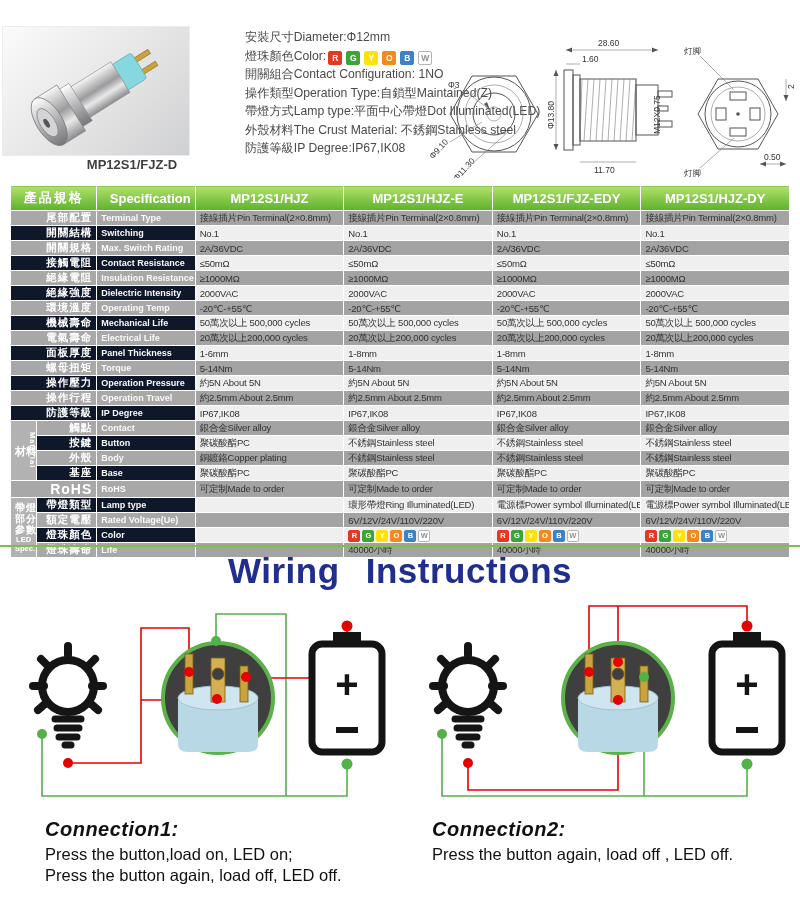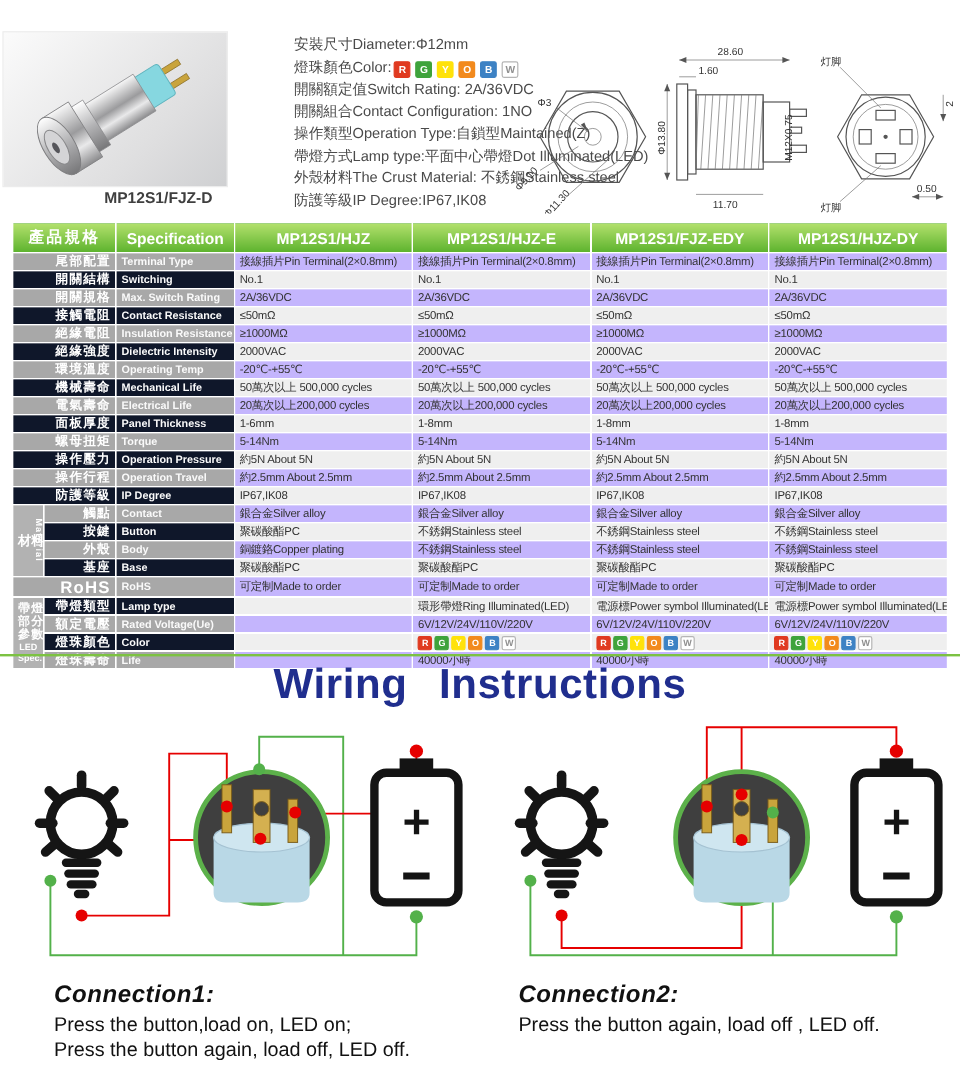--- a/index.html
+++ b/index.html
@@ -17,27 +17,27 @@
   .drawings{left:416px;top:2px;width:382px;height:176px;}
   .drawings text{font-size:8.5px;fill:#333;}
   .dln{stroke:#555;stroke-width:1;fill:none;}
   .dthin{stroke:#777;stroke-width:.6;fill:none;}
 
   
   table.spec{left:10px;top:185px;width:780px;position:absolute;border-collapse:collapse;table-layout:fixed;}
   table.spec th,table.spec td{border:1px solid #fff;padding:0 4px;height:14px;overflow:hidden;white-space:nowrap;}
   table.spec thead th{background:linear-gradient(#b2e06c,#5cb22d);color:#fff;font-size:13px;height:24px;font-weight:bold;}
   th.h-first{color:#3f3f3f;font-size:14px;letter-spacing:2px;}
-  th.h-spec{font-size:14px;}
+  th.h-spec{font-size:14px;text-align:right;}
   td.cn{color:#fff;font-weight:bold;font-size:10.5px;text-align:right;letter-spacing:1px;}
   td.en{color:#fafafa;font-weight:bold;font-size:9px;text-align:left;}
   td.v{font-size:9.5px;color:#333;text-align:left;letter-spacing:-0.2px;}
   tr.r-odd td.cn,tr.r-odd td.en{background:#a8a8a8;}
   tr.r-even td.cn,tr.r-even td.en{background:#0f172a;}
-  tr.r-odd td.v{background:#c4b5fd;}
+  tr.r-odd td.v{background:#a3a3a3;}
   tr.r-even td.v{background:#efefef;}
   td.gcell{background:#b2b2b2;color:#fff;font-weight:bold;text-align:center;vertical-align:middle;}
   .vcn{display:inline-block;width:13px;word-break:break-all;font-size:11px;line-height:12px;vertical-align:middle;}
   .ven{display:inline-block;writing-mode:vertical-rl;font-size:7.5px;letter-spacing:1px;vertical-align:middle;}
   .gl{font-size:10px;line-height:11px;letter-spacing:1px;}
   .gs{font-size:7.5px;line-height:9px;letter-spacing:0;}
   td.rohs{font-size:14px;letter-spacing:1px;}
   td.v .chip{width:10px;height:10px;line-height:10px;font-size:7.5px;margin:0 2px 0 0;}
 
   
@@ -83,21 +83,20 @@
       <ellipse cx="-56" cy="0" rx="7.5" ry="16" fill="#d4d4d6" stroke="#88888a" stroke-width=".8"></ellipse>
       <ellipse cx="-57" cy="0" rx="2.3" ry="5" fill="#55555a"></ellipse>
     </g>
   </svg>
 </div>
 <div class="abs caption">MP12S1/FJZ-D</div>
 
 <div class="abs info">
   <div>安裝尺寸Diameter:Φ12mm</div>
   <div><span>燈珠顏色Color:</span><span><span class="chip" style="background: rgb(224, 58, 32); color: rgb(255, 255, 255); border: 1px solid rgb(224, 58, 32);">R</span><span class="chip" style="background: rgb(63, 163, 60); color: rgb(255, 255, 255); border: 1px solid rgb(63, 163, 60);">G</span><span class="chip" style="background: rgb(255, 226, 10); color: rgb(255, 255, 255); border: 1px solid rgb(255, 226, 10);">Y</span><span class="chip" style="background: rgb(242, 138, 29); color: rgb(255, 255, 255); border: 1px solid rgb(242, 138, 29);">O</span><span class="chip" style="background: rgb(61, 130, 196); color: rgb(255, 255, 255); border: 1px solid rgb(61, 130, 196);">B</span><span class="chip" style="background: rgb(255, 255, 255); color: rgb(144, 144, 144); border: 1px solid rgb(181, 181, 181);">W</span></span></div>
-  <div>開關額定值Switch Rating: 2A/36VDC</div>
   <div>開關組合Contact Configuration: 1NO</div>
   <div>操作類型Operation Type:自鎖型Maintained(Z)</div>
   <div>帶燈方式Lamp type:平面中心帶燈Dot Illuminated(LED)</div>
   <div>外殼材料The Crust Material: 不銹鋼Stainless steel</div>
   <div>防護等級IP Degree:IP67,IK08</div>
 </div>
 
 <svg class="abs drawings" viewBox="0 0 382 176">
 
   <g>

